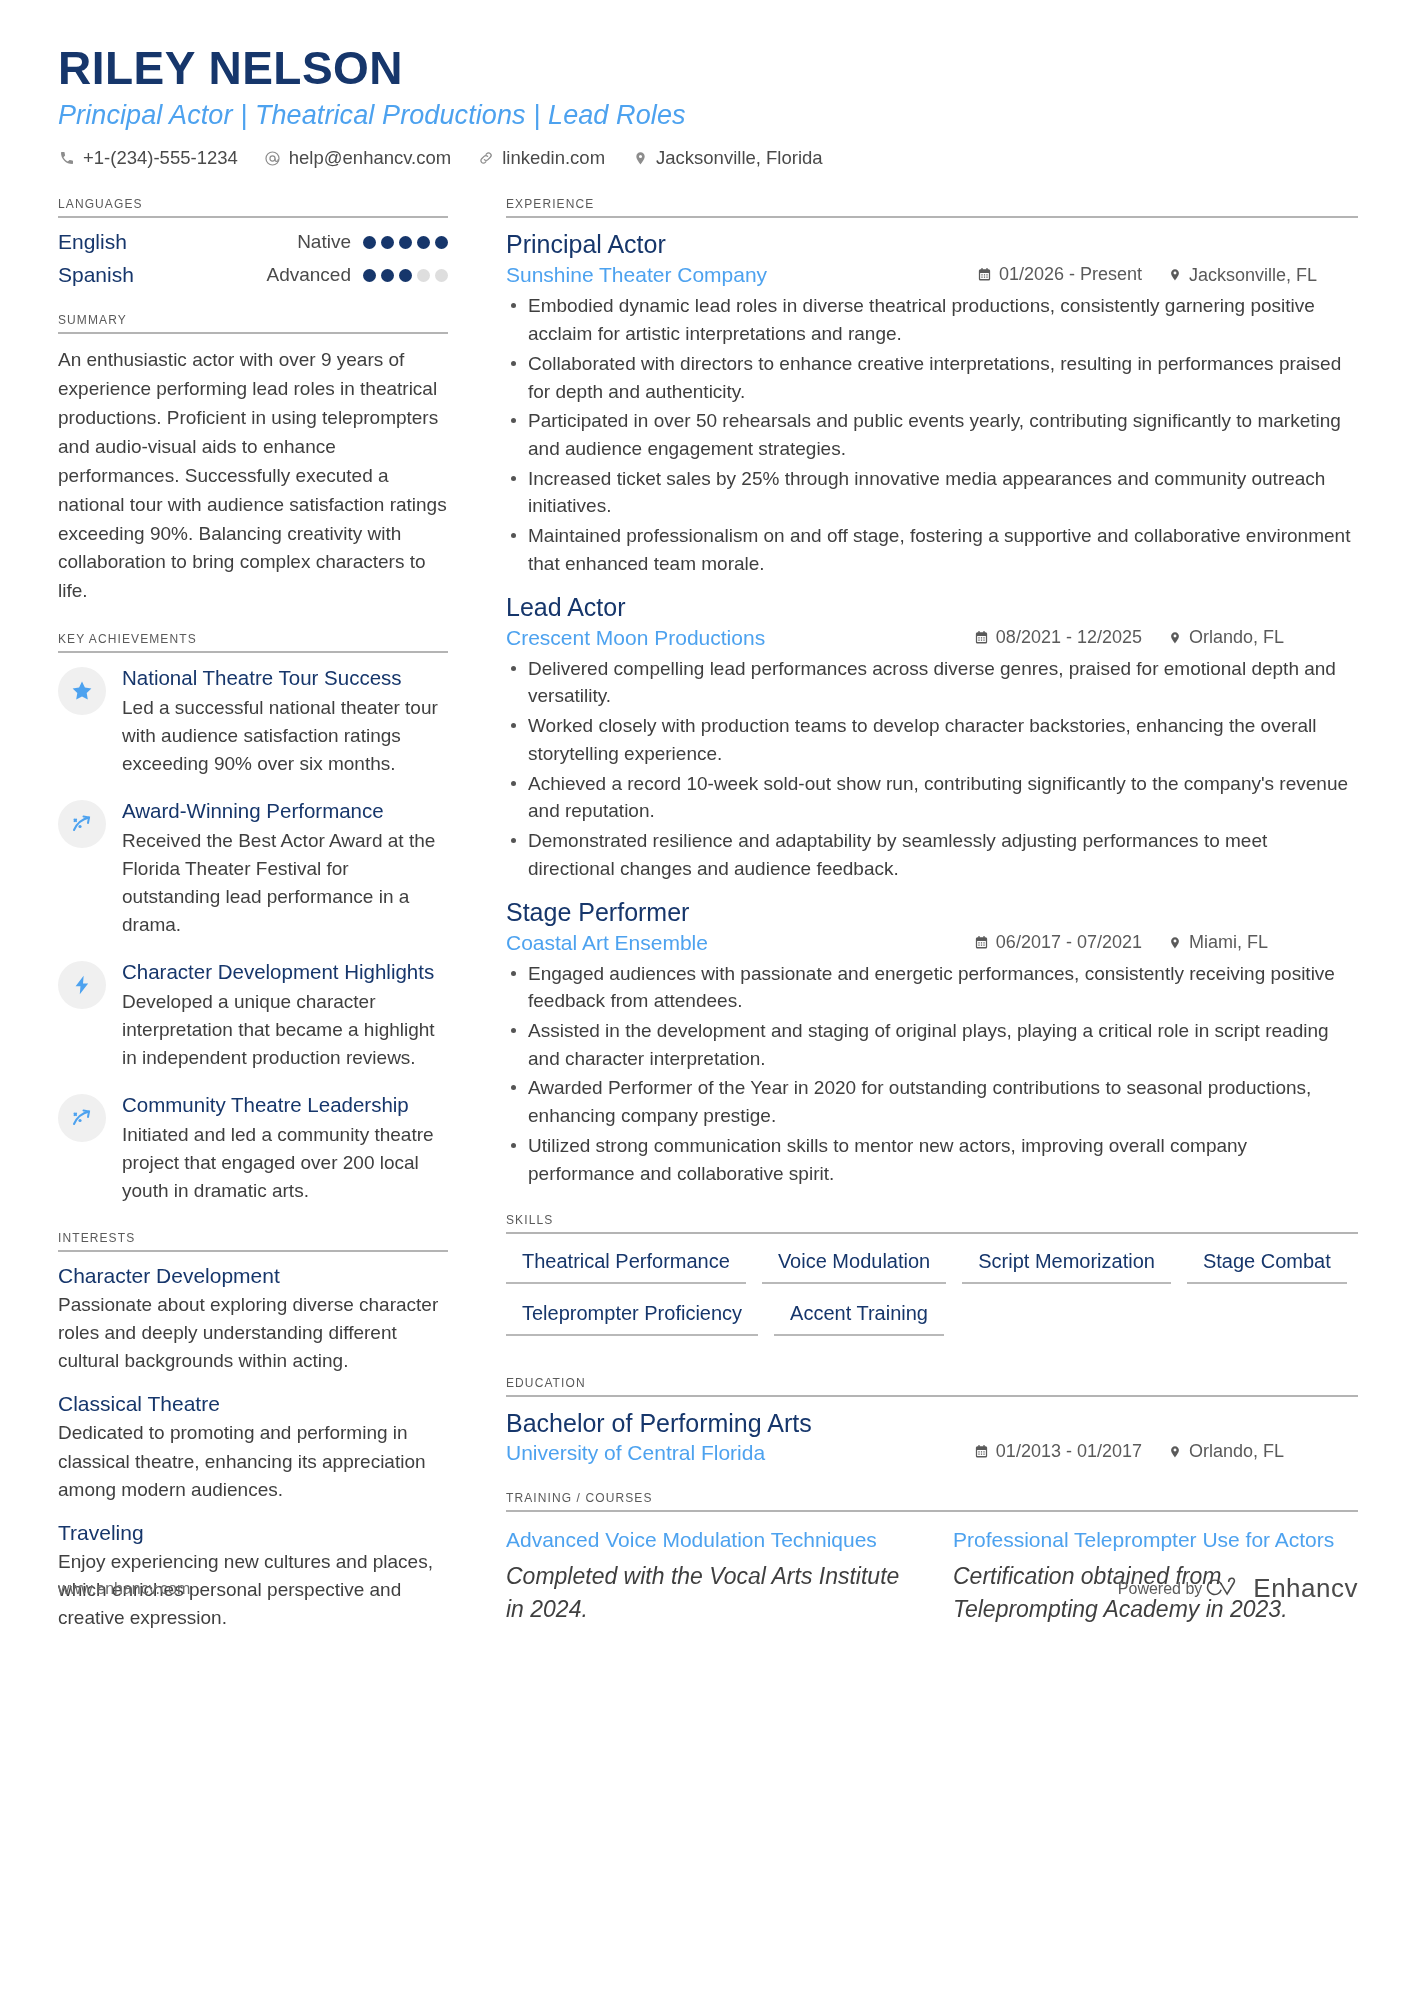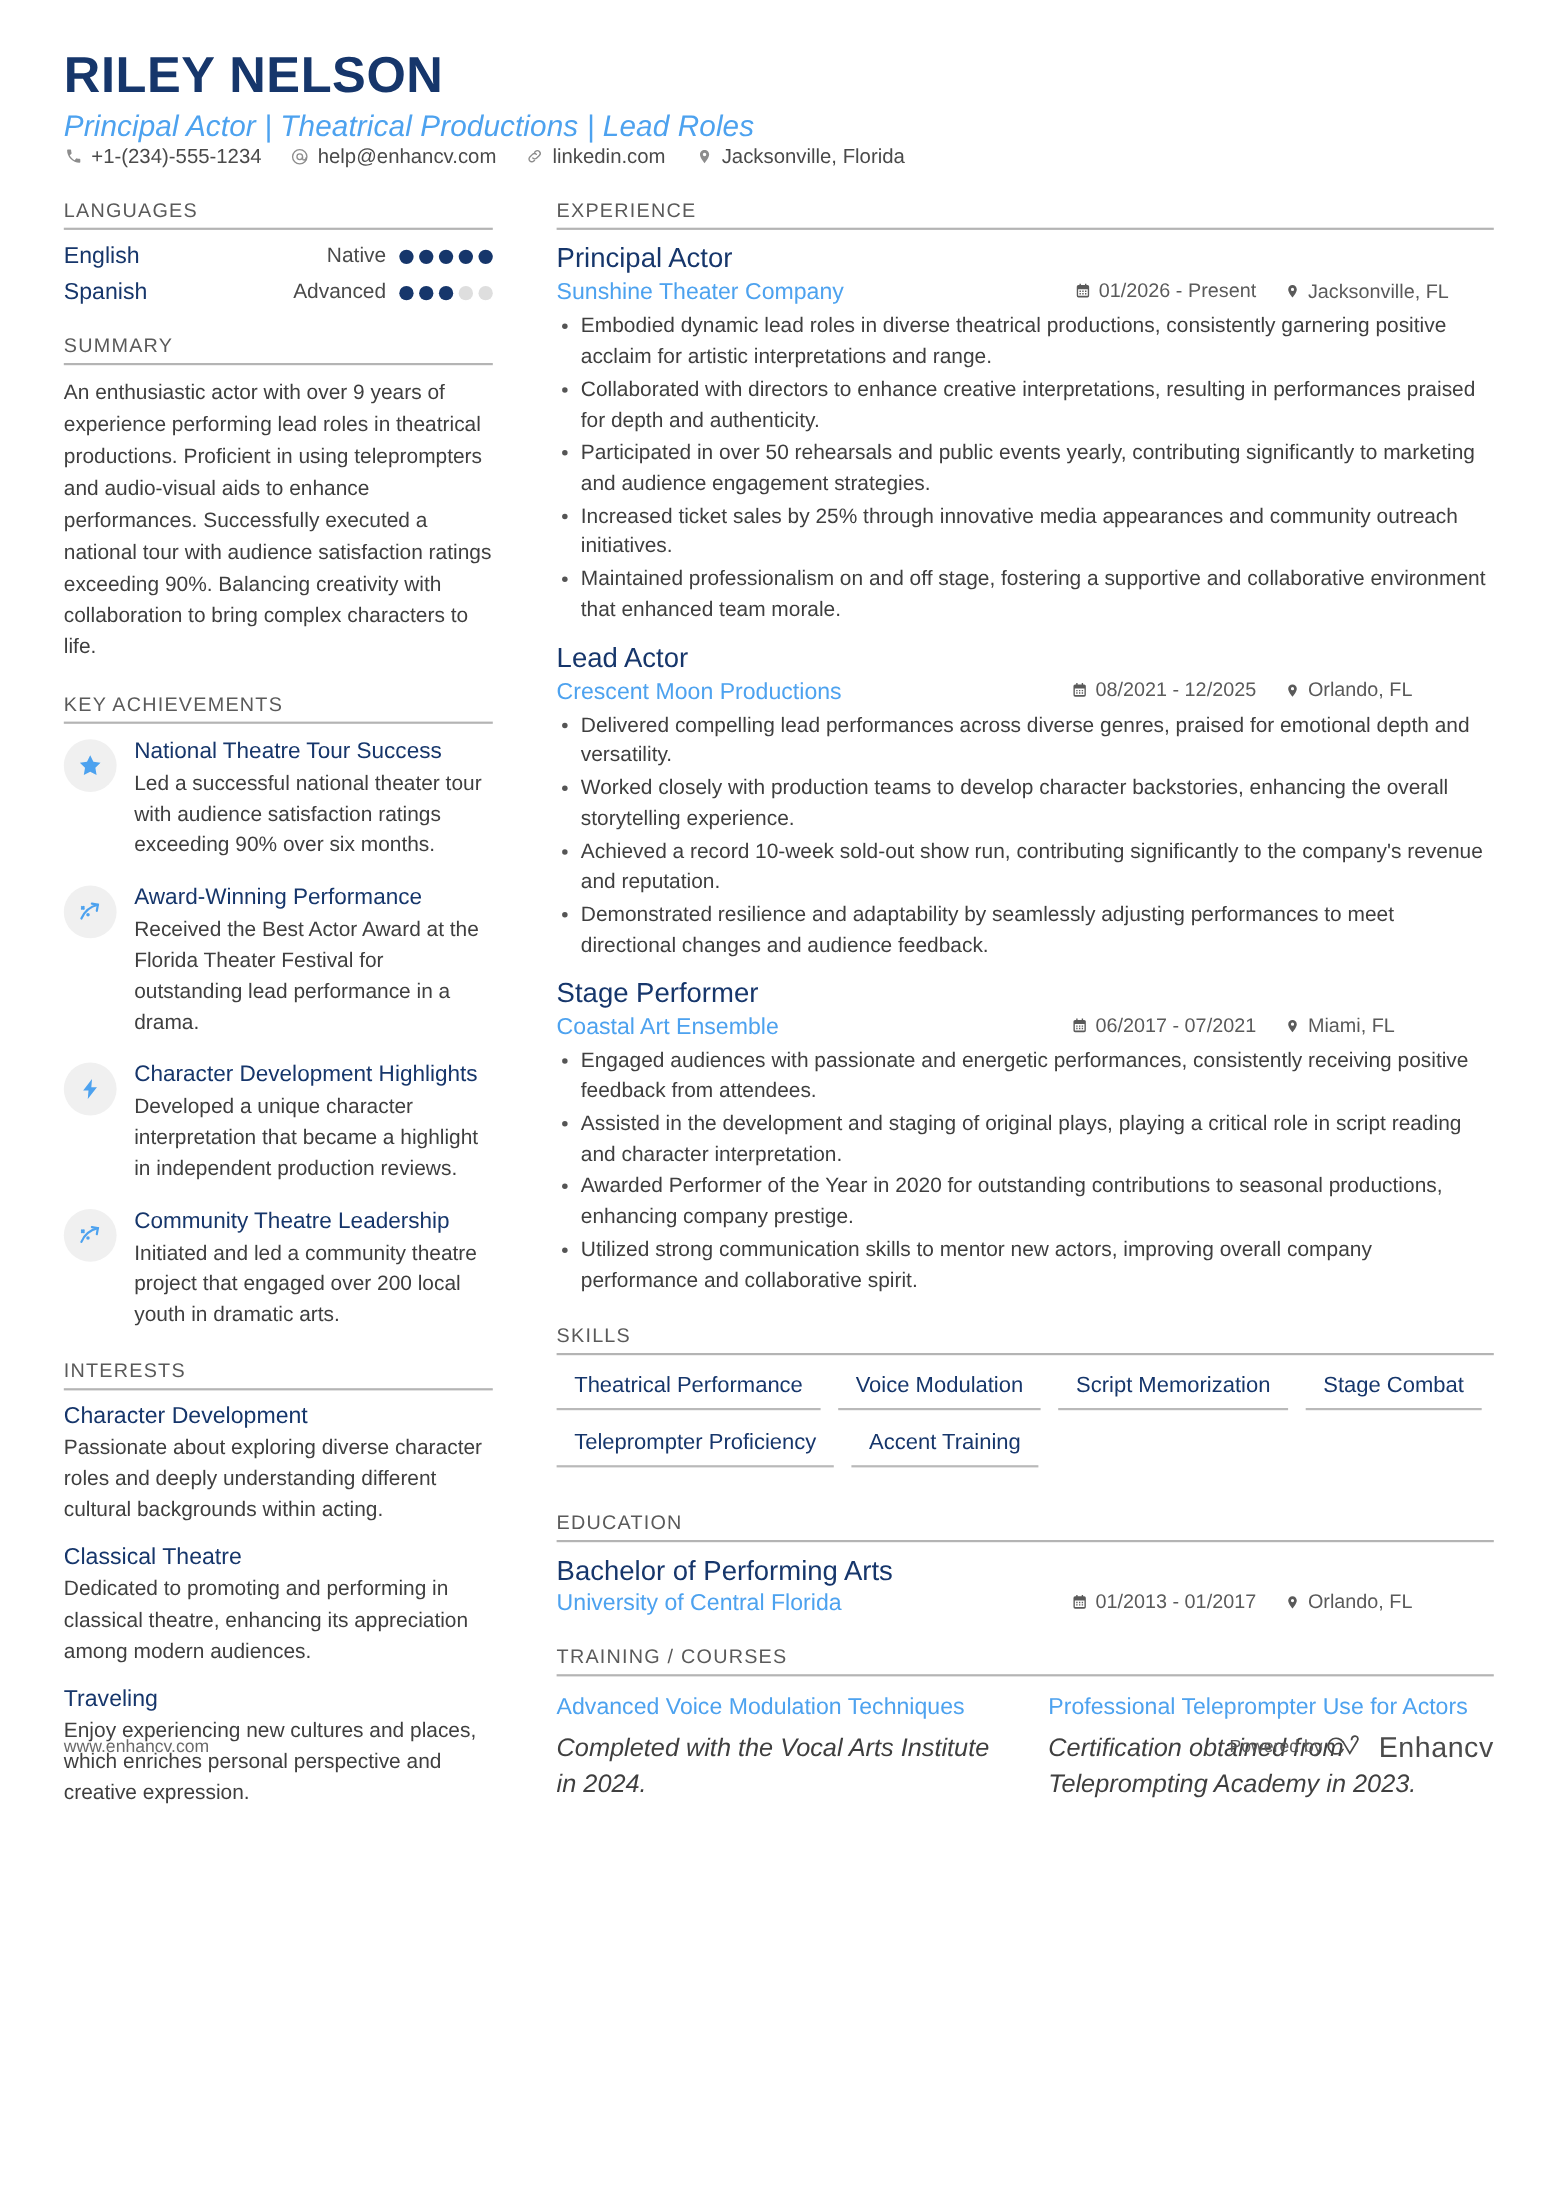--- a/index.html
+++ b/index.html
@@ -29,20 +29,21 @@
   }
   .headline {
     font-size: 27px;
     color: #4da2ef;
     margin-top: 8px;
     font-weight: 400;
     letter-spacing: 0.1px;
     font-style: italic;
   }
   .contact-row {
+    margin-top: 16px;
     display: flex;
     align-items: center;
     flex-wrap: wrap;
     gap: 0;
     font-size: 18.5px;
     color: #4a4a4a;
   }
   .contact-item {
     display: inline-flex;
     align-items: center;
@@ -65,21 +66,21 @@
   .cols {
     display: flex;
     margin-top: 28px;
     align-items: flex-start;
   }
   .col-left  { width: 420px; flex: none; padding-right: 30px; }
   .col-right { flex: 1 1 auto; padding-left: 28px; }
 
   
   .sec-title {
-    font-size: 18px;
+    font-size: 12px;
     letter-spacing: 1.1px;
     color: #5a5a5a;
     text-transform: uppercase;
     padding-bottom: 5px;
     border-bottom: 2.5px solid #b4b4b4;
     font-weight: 400;
   }
   .sec { margin-bottom: 26px; }
   .sec-body { padding-top: 12px; }
 

